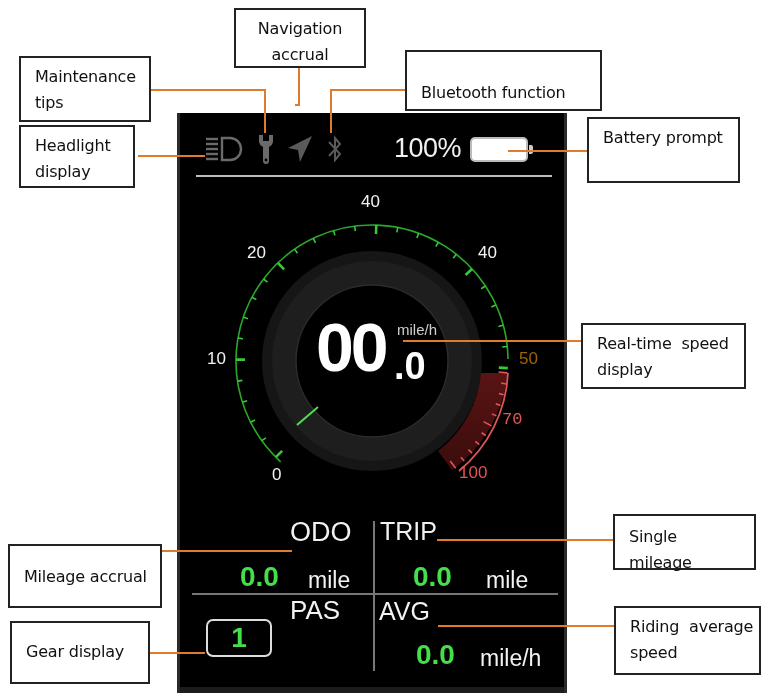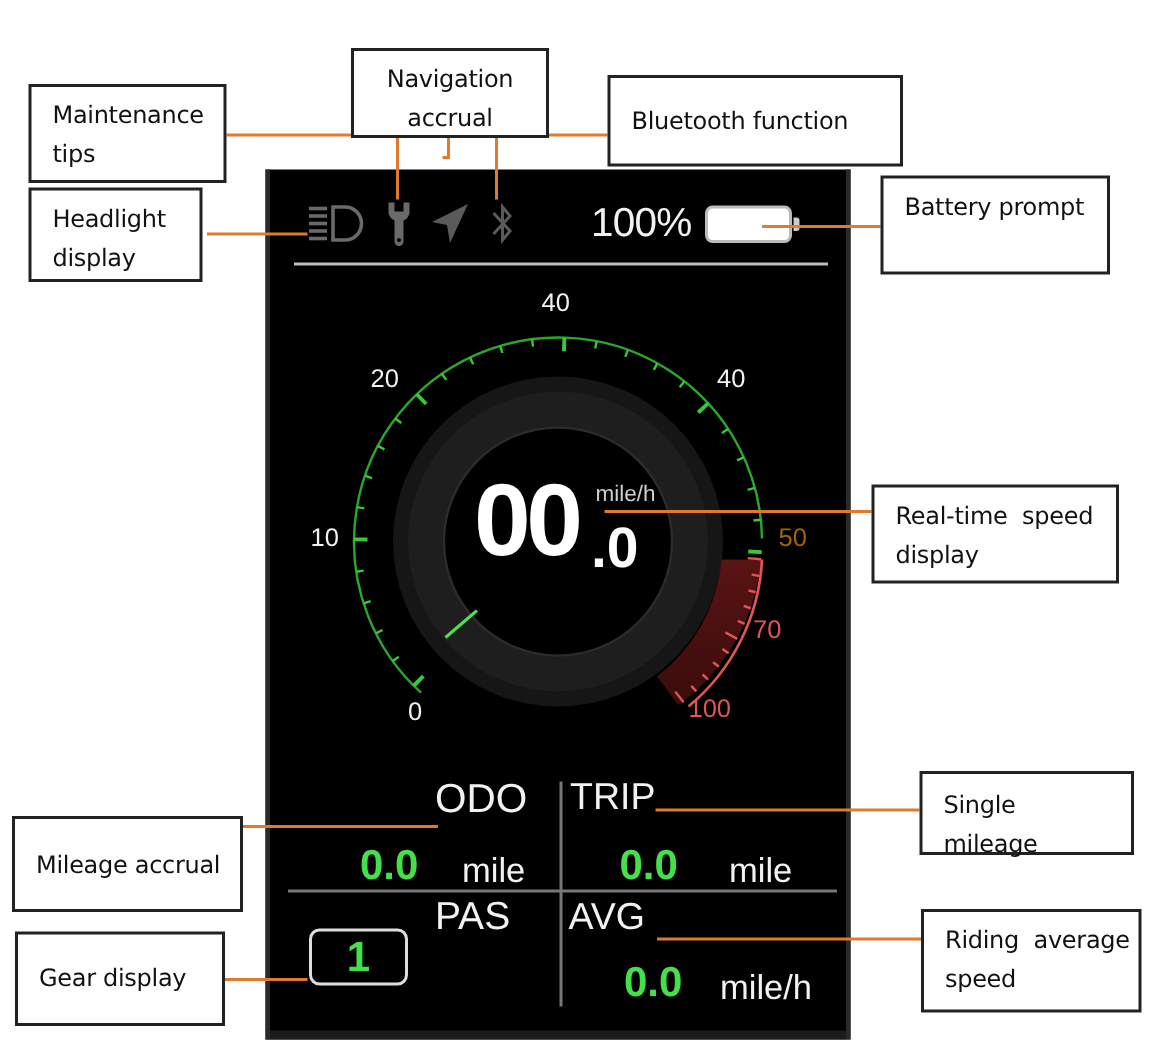--- a/index.html
+++ b/index.html
@@ -106,21 +106,21 @@
 
     <line x1="117" y1="242" x2="138" y2="224" stroke="#4fe04f" stroke-width="2"></line>
   </svg>
 
   <div class="abs wtext" style="left:92px;top:352px;font-size:17px;">0</div>
   <div class="abs wtext" style="left:27px;top:236px;font-size:17px;">10</div>
   <div class="abs wtext" style="left:67px;top:130px;font-size:17px;">20</div>
   <div class="abs wtext" style="left:181px;top:79px;font-size:17px;">40</div>
   <div class="abs wtext" style="left:298px;top:130px;font-size:17px;">40</div>
   <div class="abs" style="left:339px;top:236px;font-size:17px;color:#a16207;font-family:'Liberation Sans',sans-serif;">50</div>
-  <div class="abs" style="left:322px;top:297px;font-size:17px;color:#e05555;font-family:Liberation Sans, sans-serif;">70</div>
+  <div class="abs" style="left:322px;top:297px;font-size:17px;color:#e05555;font-family:Liberation Mono, monospace;">70</div>
   <div class="abs" style="left:279px;top:350px;font-size:17px;color:#e05555;font-family:'Liberation Sans',sans-serif;">100</div>
 
   <div class="abs" style="left:136px;top:200px;font-size:68px;font-weight:bold;color:#fff;font-family:'Liberation Sans',sans-serif;letter-spacing:-3px;line-height:68px;">00</div>
   <div class="abs" style="left:214px;top:234px;font-size:38px;font-weight:bold;color:#fff;font-family:'Liberation Sans',sans-serif;line-height:38px;">.0</div>
   <div class="abs" style="left:217px;top:208px;font-size:15px;color:#cfcfcf;font-family:'Liberation Sans',sans-serif;">mile/h</div>
 
   <div class="abs" style="left:193px;top:408px;width:2px;height:150px;background:#777;"></div>
   <div class="abs" style="left:12px;top:480px;width:366px;height:2px;background:#777;"></div>
 
   <div class="abs wtext" style="left:110px;top:404px;font-size:27px;">ODO</div>
@@ -150,29 +150,29 @@
 <div class="lead" style="left:330px;top:89px;width:2px;height:44px;"></div>
 <div class="lead" style="left:330px;top:89px;width:76px;height:2px;"></div>
 <div class="lead" style="left:138px;top:155px;width:67px;height:2px;"></div>
 <div class="lead" style="left:508px;top:150px;width:80px;height:2px;"></div>
 <div class="lead" style="left:403px;top:340px;width:180px;height:2px;"></div>
 <div class="lead" style="left:160px;top:550px;width:132px;height:2px;"></div>
 <div class="lead" style="left:437px;top:539px;width:176px;height:2px;"></div>
 <div class="lead" style="left:150px;top:652px;width:55px;height:2px;"></div>
 <div class="lead" style="left:438px;top:625px;width:178px;height:2px;"></div>
 
-<div class="label-box" style="left:234px;top:8px;width:132px;height:60px;text-align:center;padding:6px 4px 0 4px;margin-top:24px;">
+<div class="label-box" style="left:234px;top:8px;width:132px;height:60px;text-align:center;padding:6px 4px 0 4px;">
   <div>Navigation</div>
   <div>accrual</div>
 </div>
 <div class="label-box" style="left:19px;top:56px;width:132px;height:66px;">
   <div>Maintenance</div>
   <div>tips</div>
 </div>
-<div class="label-box" style="left:405px;top:50px;width:197px;height:61px;padding-top:16px;">
+<div class="label-box" style="left:405px;top:50px;width:197px;height:61px;padding-top:28px;">
   <div>Bluetooth function</div>
 </div>
 <div class="label-box" style="left:19px;top:125px;width:116px;height:63px;">
   <div>Headlight</div>
   <div>display</div>
 </div>
 <div class="label-box" style="left:587px;top:117px;width:153px;height:66px;">
   <div>Battery prompt</div>
 </div>
 <div class="label-box" style="left:581px;top:323px;width:165px;height:66px;padding-left:14px;">

